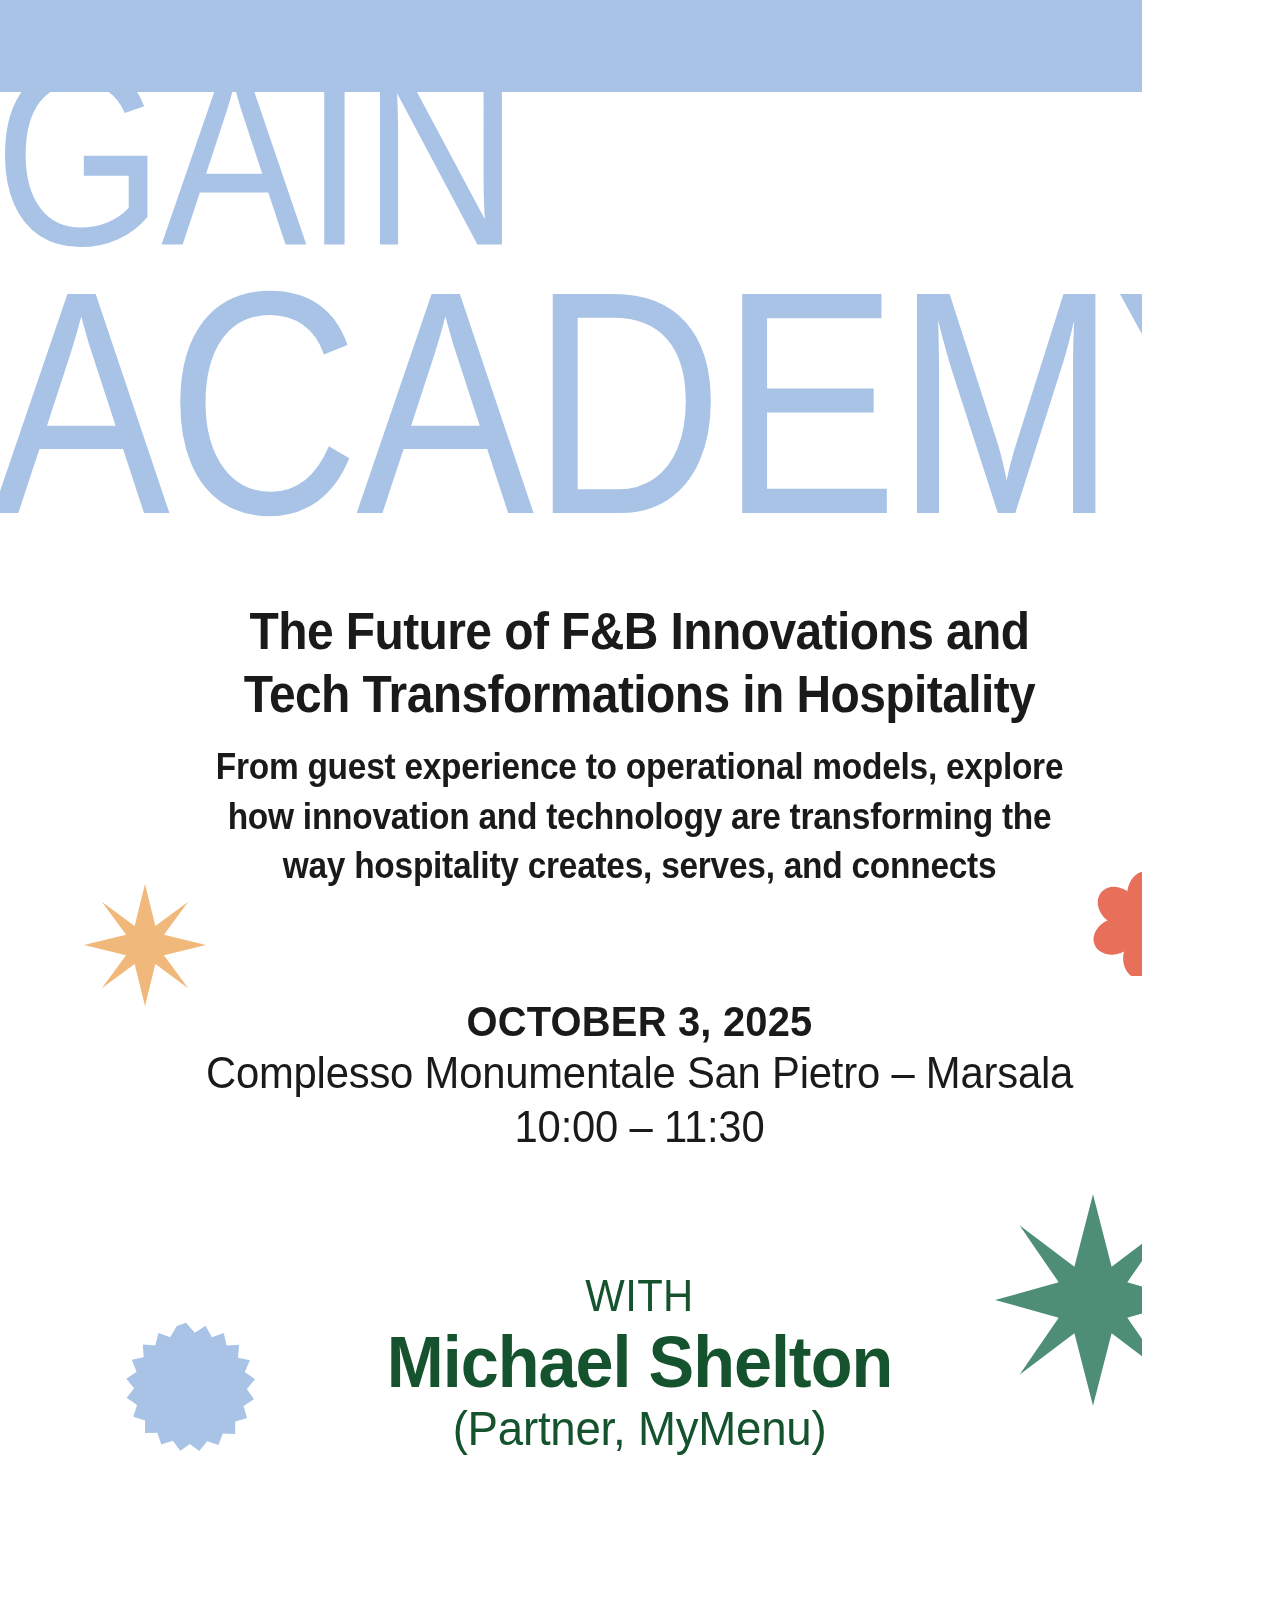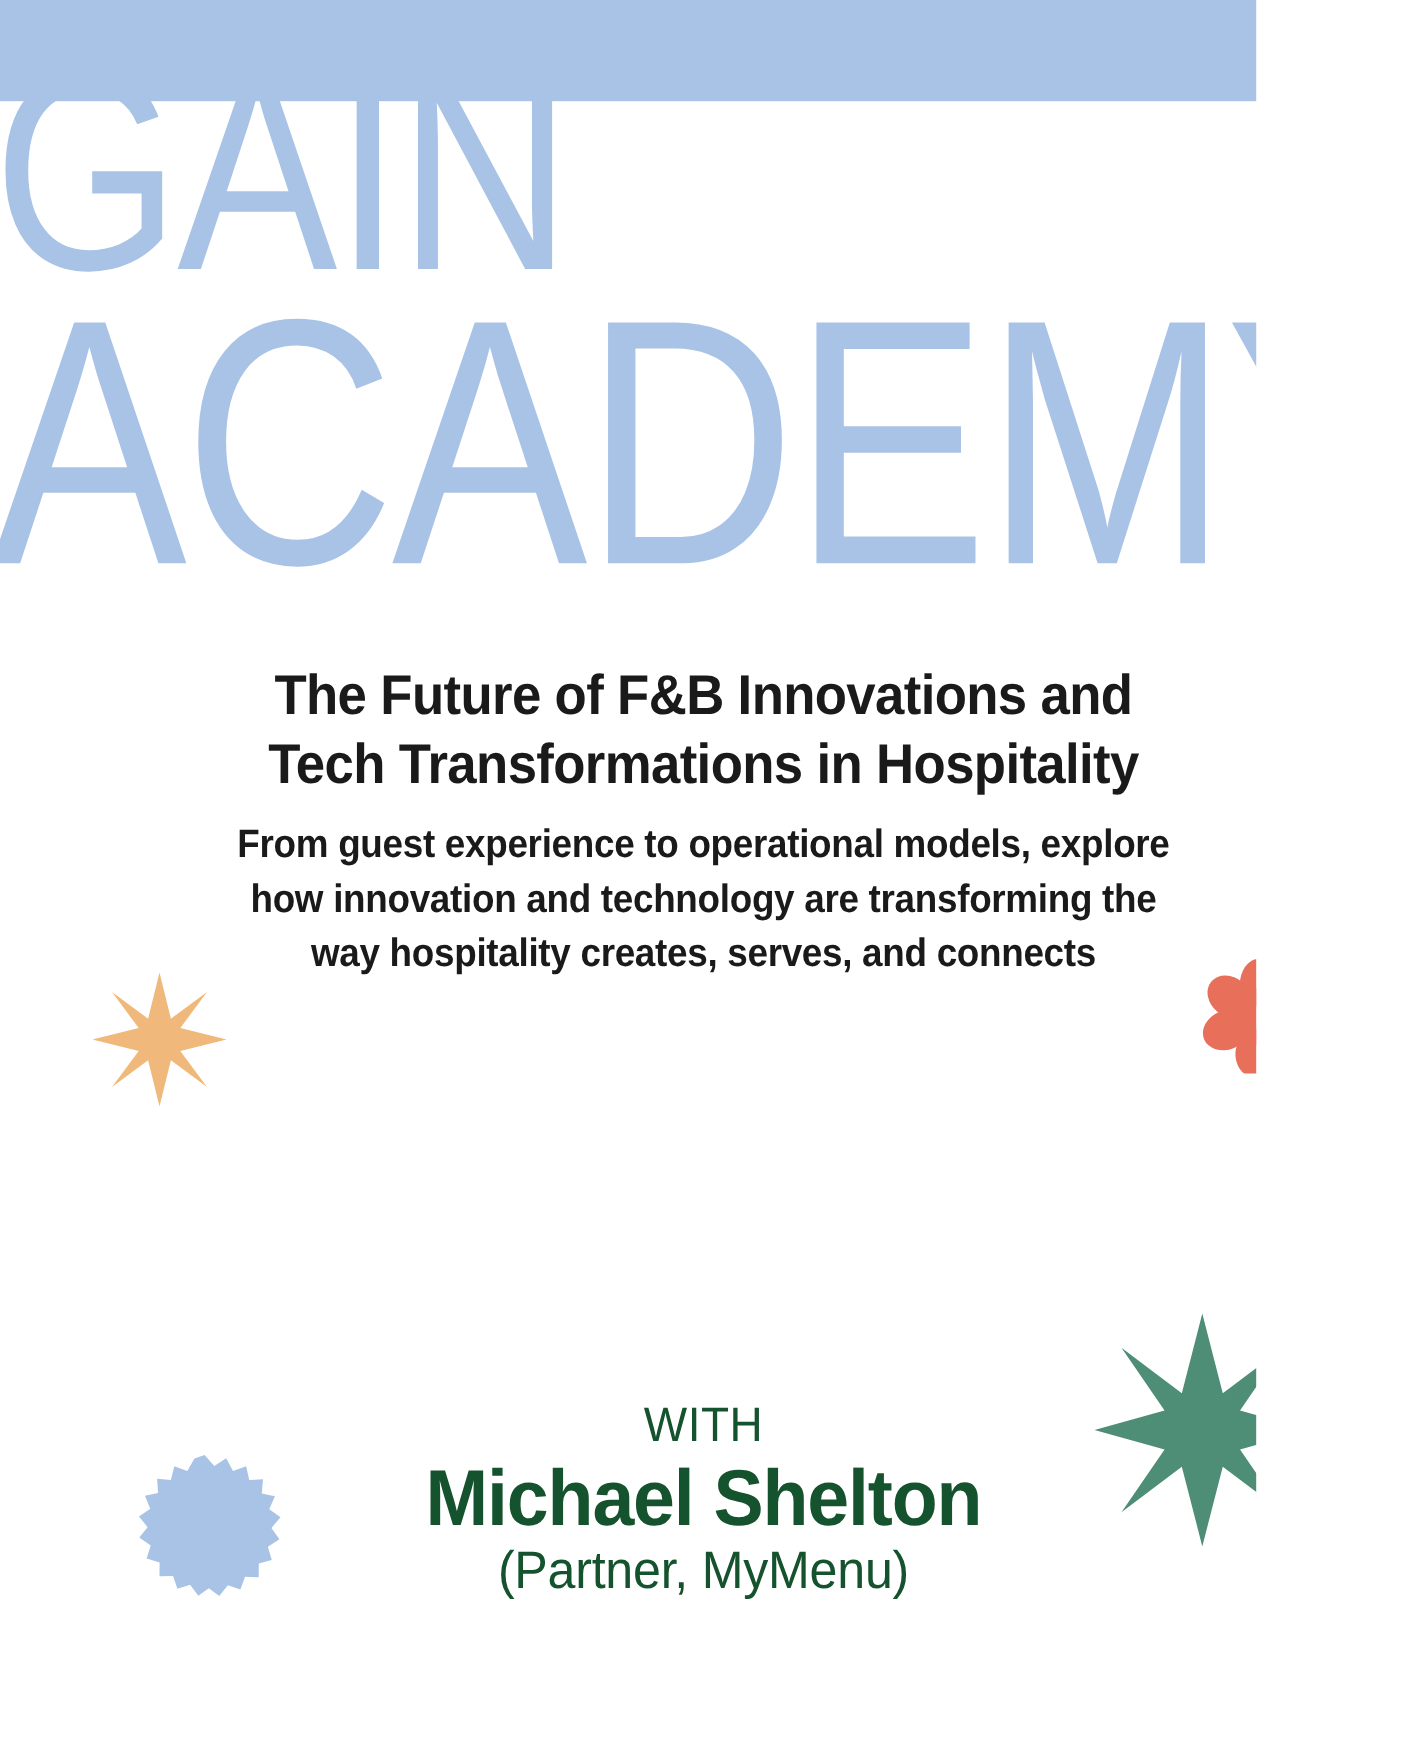--- a/index.html
+++ b/index.html
@@ -186,20 +186,25 @@
     <span class="hl-line">The Future of F&amp;B Innovations and</span>
     <span class="hl-line">Tech Transformations in Hospitality</span>
   </div>
 
   <div class="subhead">
     <span class="sh-line">From guest experience to operational models, explore</span>
     <span class="sh-line">how innovation and technology are transforming the</span>
     <span class="sh-line">way hospitality creates, serves, and connects</span>
   </div>
 
+  <div class="date-block">
+    <span class="date-line">OCTOBER 3, 2025</span>
+    <span class="venue-line">Complesso Monumentale San Pietro – Marsala</span>
+    <span class="time-line">10:00 – 11:30</span>
+  </div>
 
   <div class="speaker-block">
     <span class="with-label">WITH</span>
     <span class="speaker-name">Michael Shelton</span>
     <span class="speaker-role">(Partner, MyMenu)</span>
   </div>
 
   <div class="deco deco-star-orange">
     <svg viewBox="0 0 100 100" width="122" height="122" aria-hidden="true">
       <path d="M50 0 L58.5 34.5 L85.4 14.6 L65.5 41.5 L100 50 L65.5 58.5 L85.4 85.4 L58.5 65.5 L50 100 L41.5 65.5 L14.6 85.4 L34.5 58.5 L0 50 L34.5 41.5 L14.6 14.6 L41.5 34.5 Z" fill="#f0b87a"></path>

